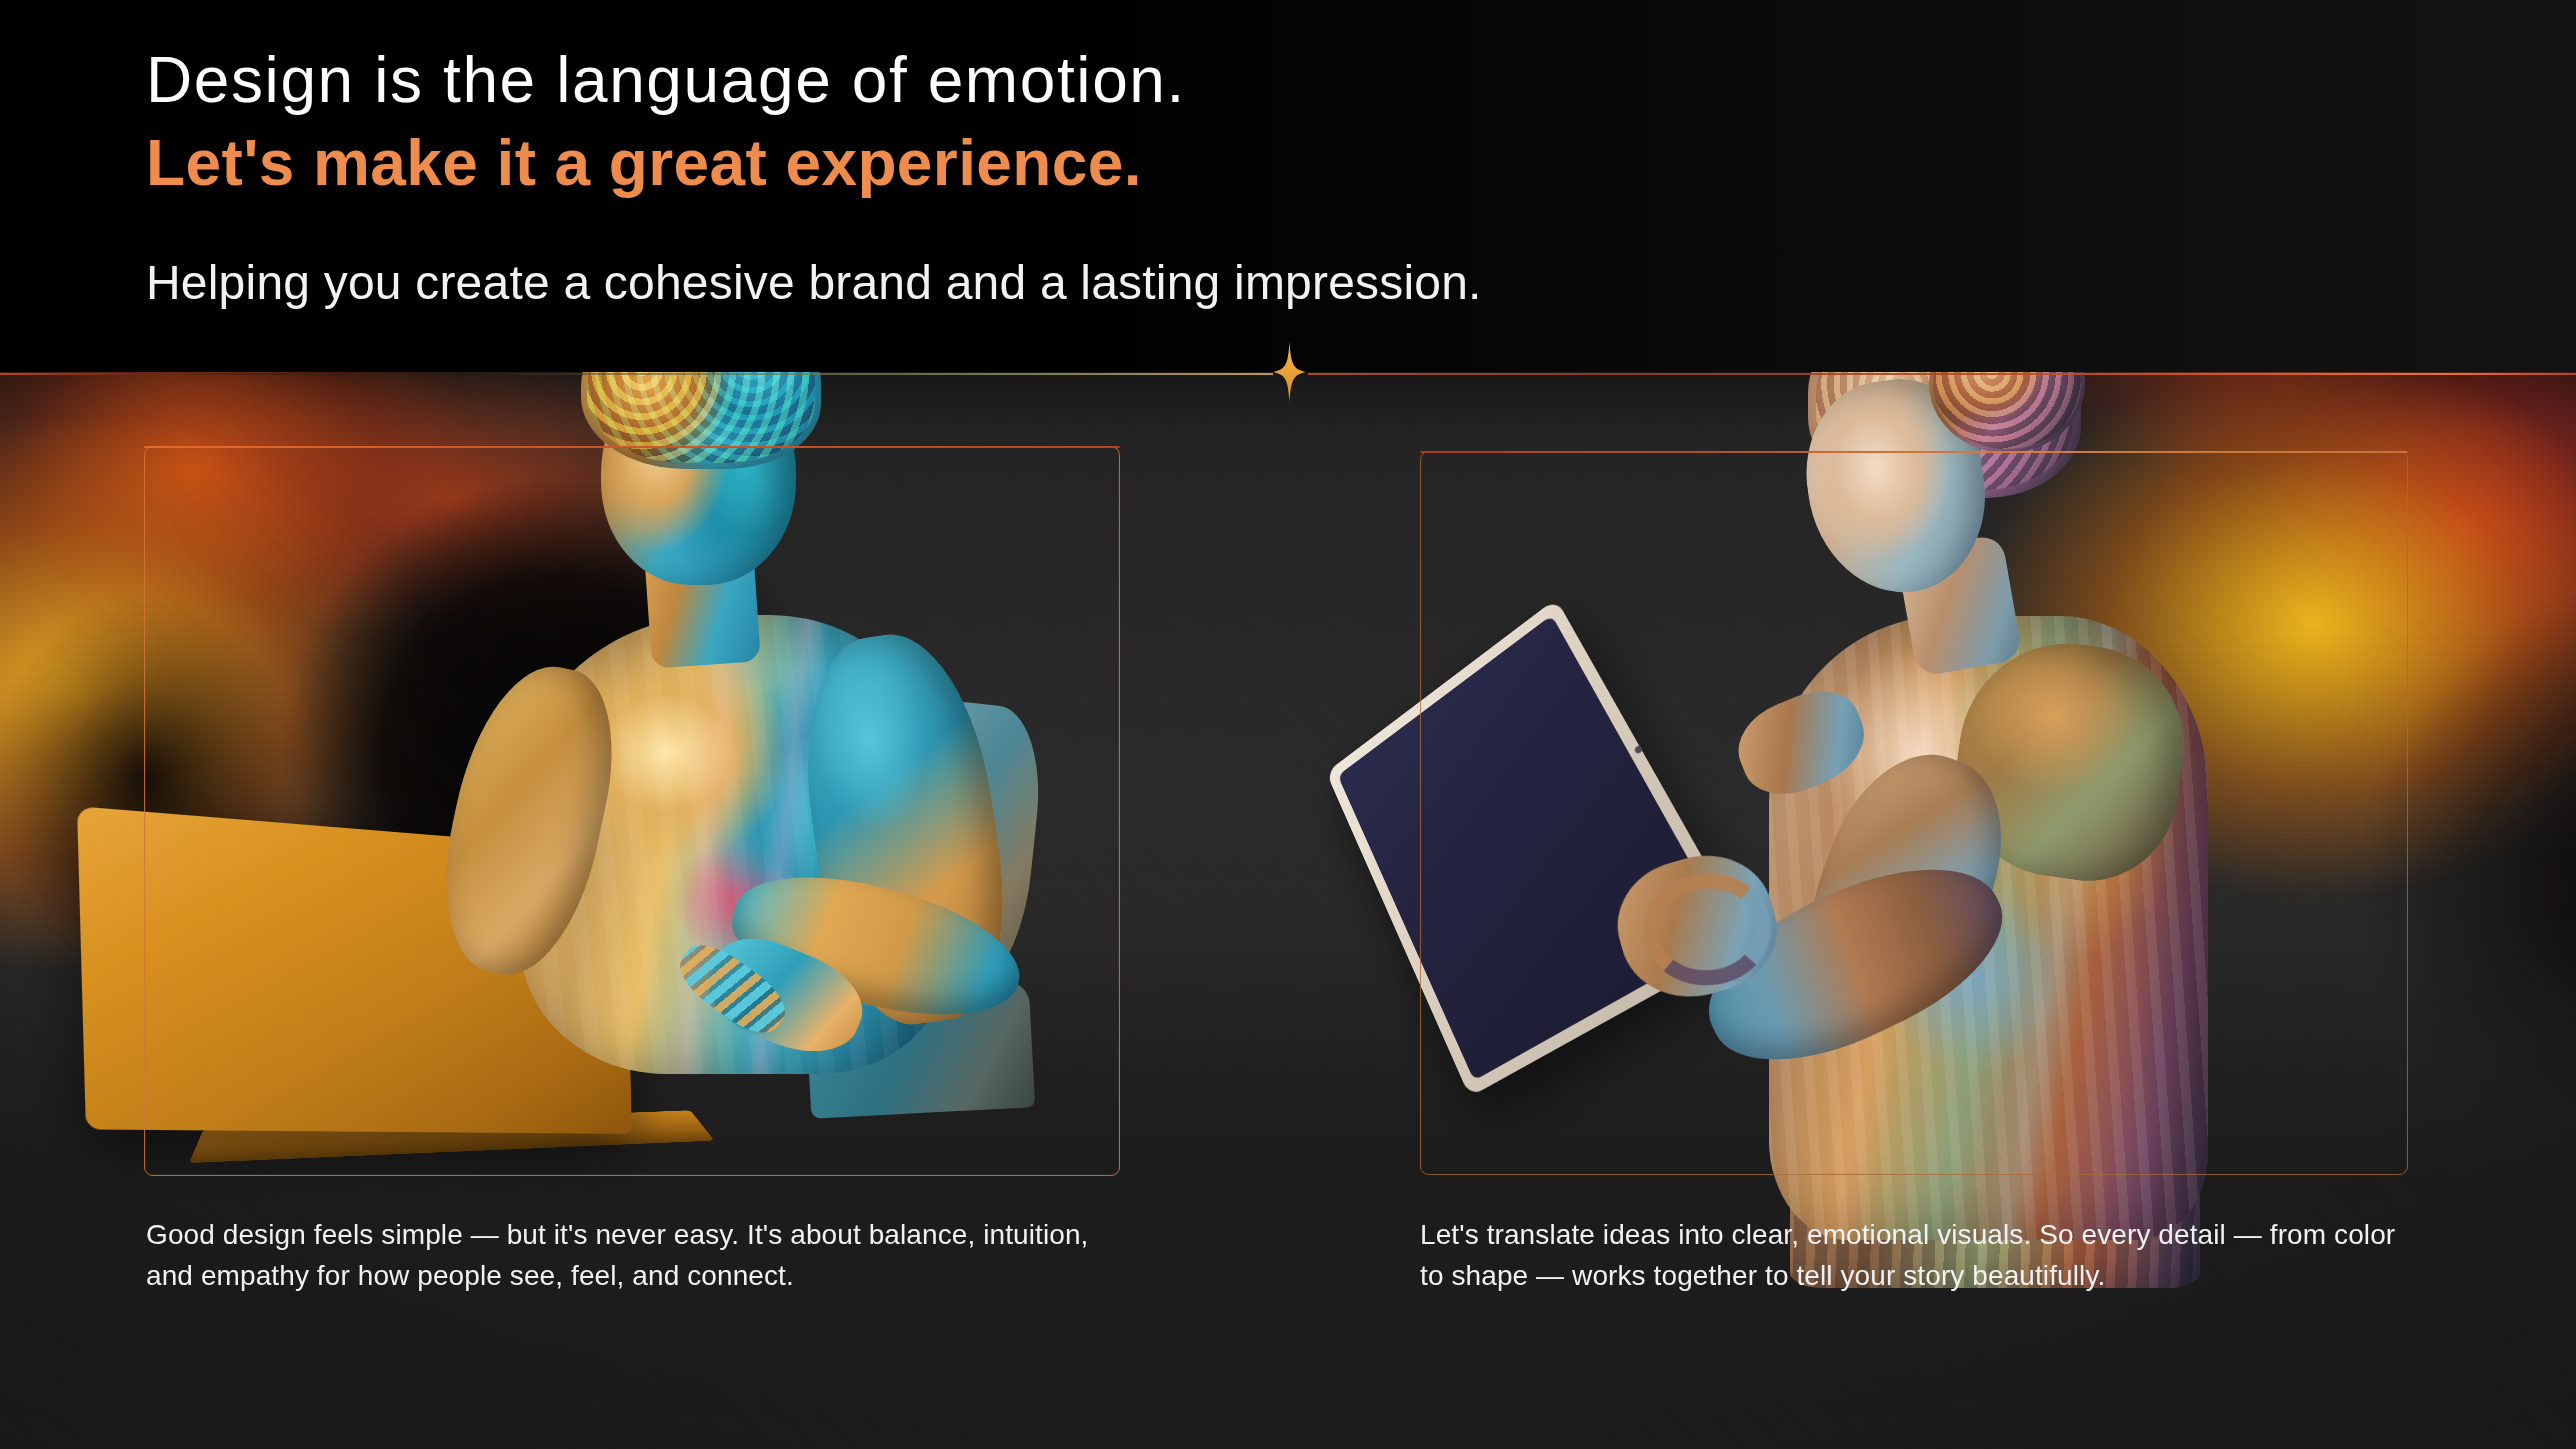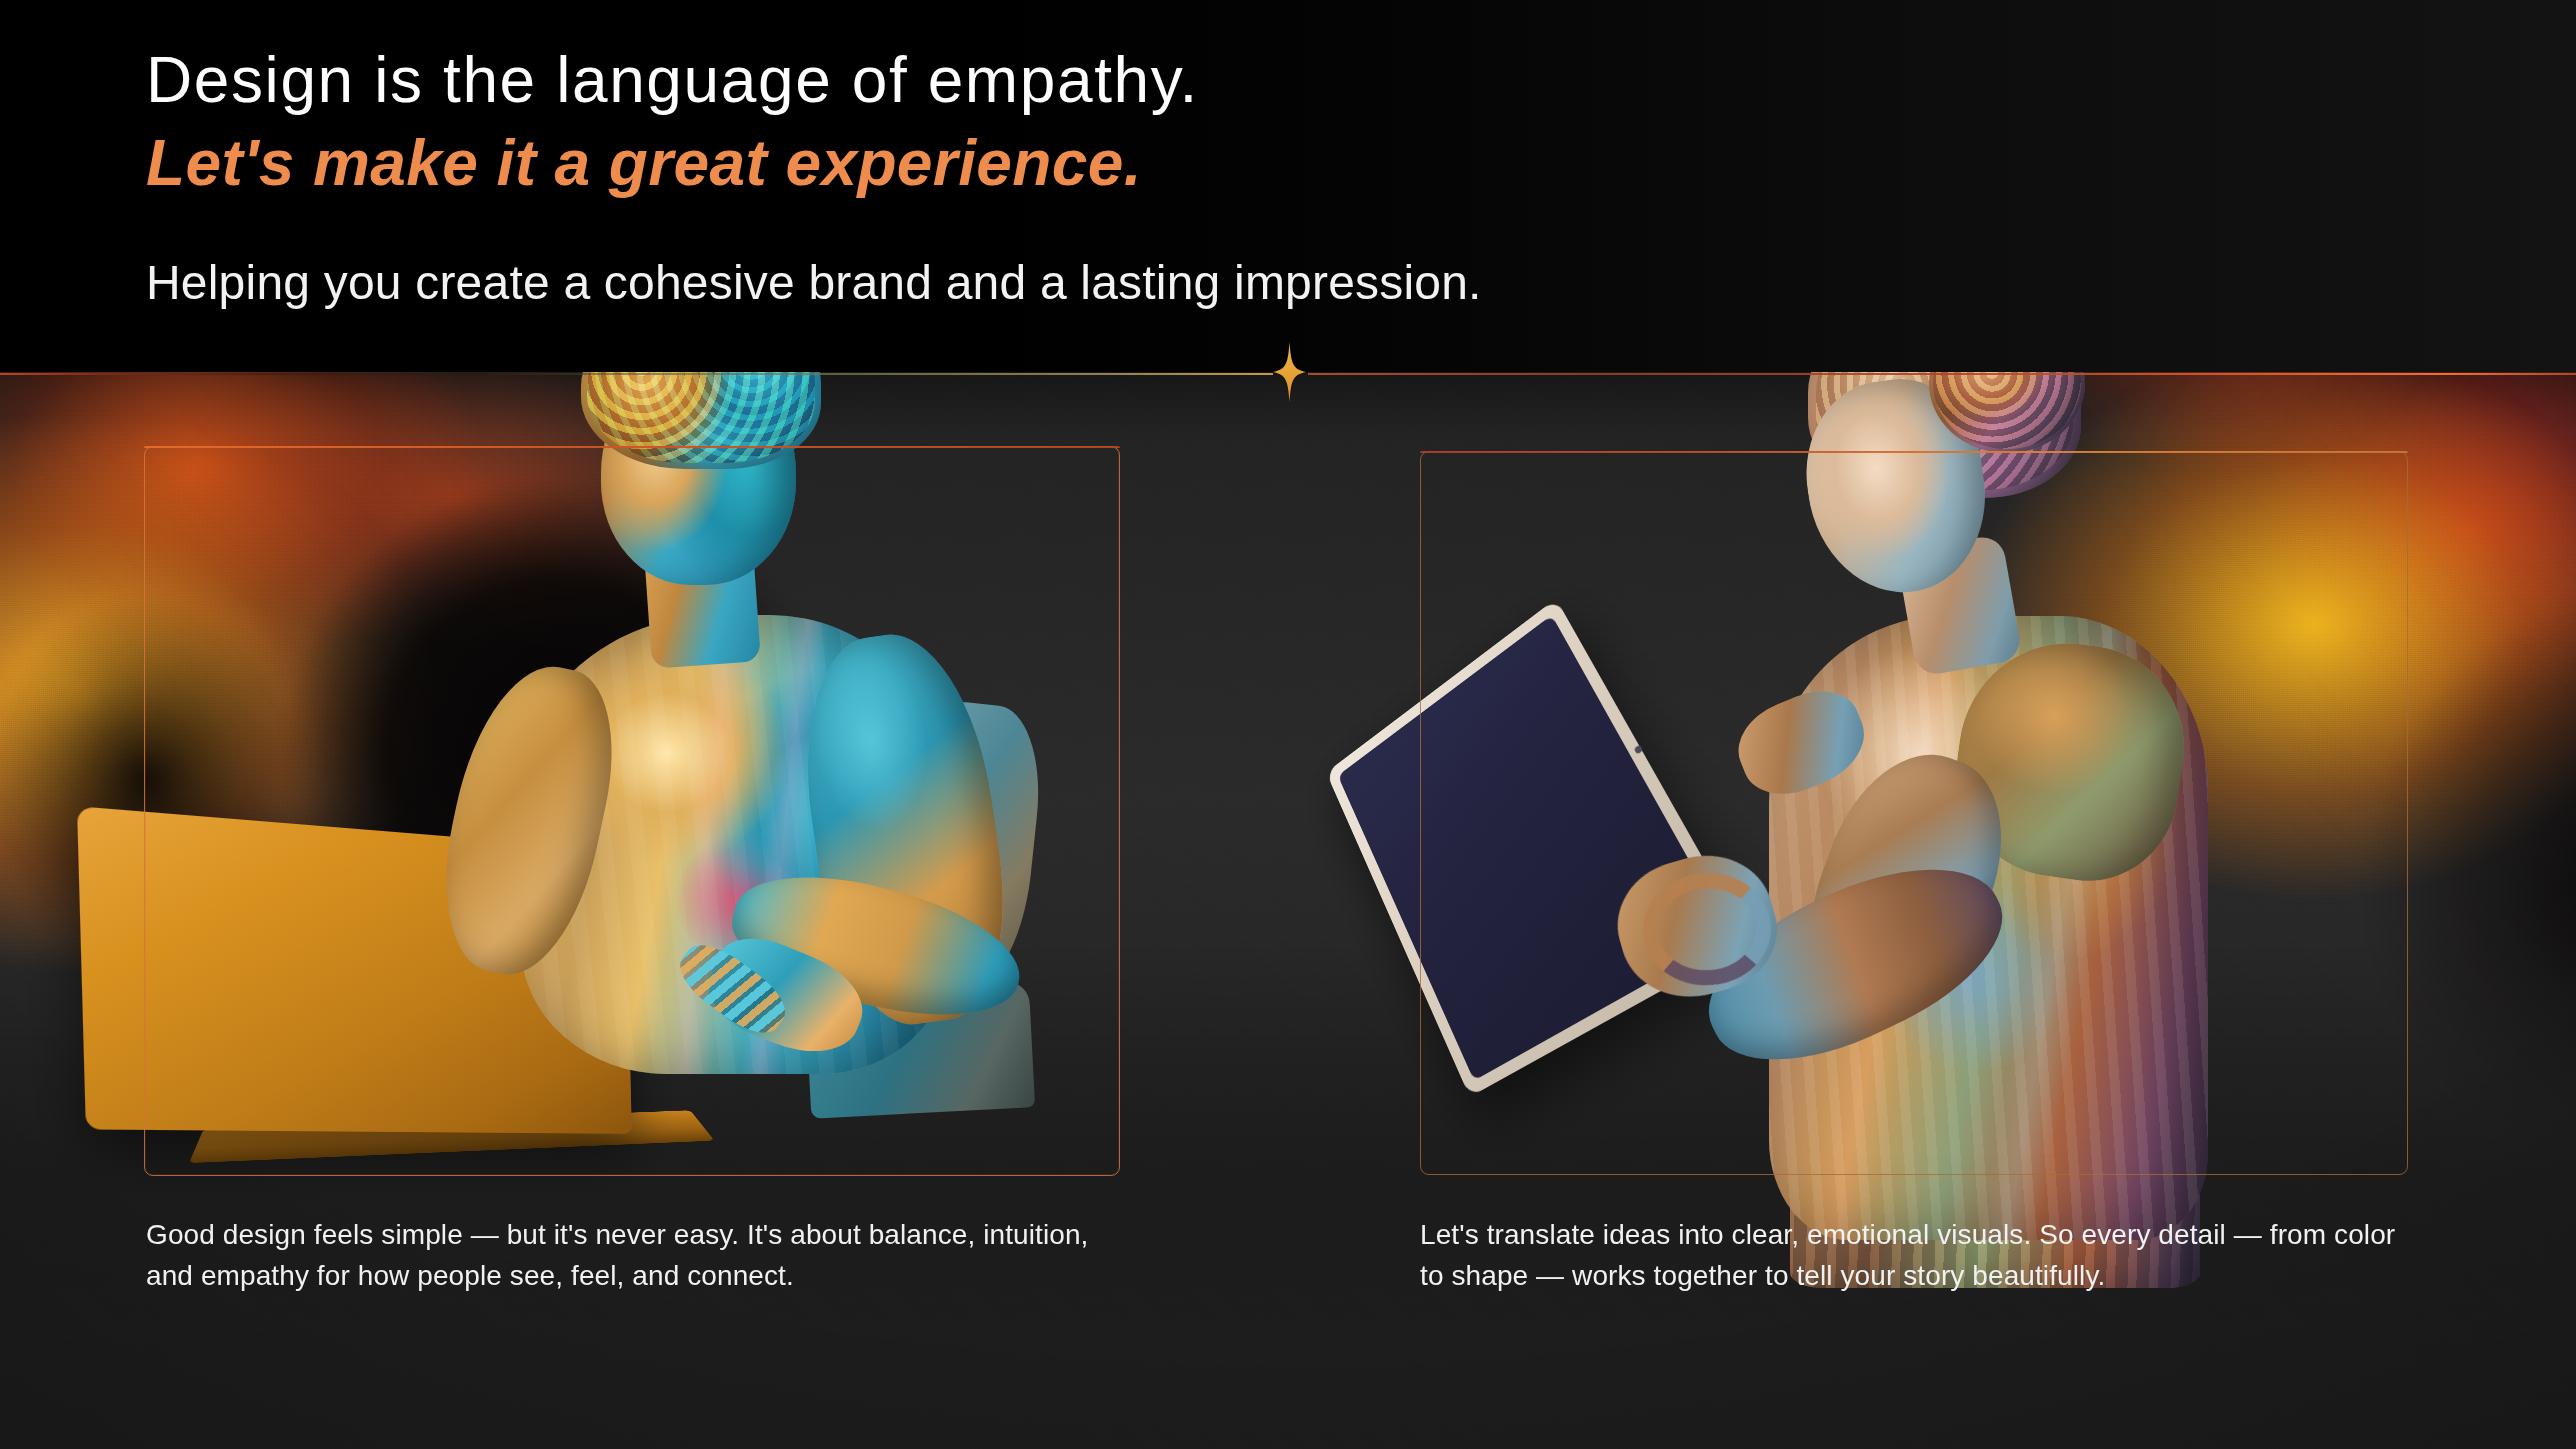--- a/index.html
+++ b/index.html
@@ -64,21 +64,21 @@
     background:linear-gradient(90deg,#000 0%,#000 38%,#050505 56%,#0d0c0c 72%,#141313 100%);
     z-index:5;
   }
   .header-inner { position:absolute; left:146px; top:45px; }
   .h-line1 {
     font-size:64px; font-weight:500; color:#fdfdfd;
     letter-spacing:1.6px; line-height:1.12; white-space:nowrap;
   }
   .h-line2 {
     font-size:64px; font-weight:bold; color:#ee8c4e;
-    letter-spacing:0.4px; line-height:1.12; white-space:nowrap; margin-top:11.7px;font-style:italic;
+    letter-spacing:0.4px; line-height:1.12; white-space:nowrap; margin-top:11.7px;
   }
   .h-sub {
     font-size:48px; font-weight:400; color:#f2f2f2;
     letter-spacing:0.2px; margin-top:55px; white-space:nowrap;
   }
 
   
   .divider { position:absolute; left:0; top:361px; width:2576px; height:25px; z-index:6; }
   .divider .rule-left {
     position:absolute; left:0; top:11.7px; height:2px; width:1273px;
@@ -448,21 +448,21 @@
         <div class="cam"></div>
       </div>
     </div>
   </div>
 
   <div class="card card-left"></div>
   <div class="card card-right"></div>
 
   <div class="header">
     <div class="header-inner">
-      <div class="h-line1">Design is the language of empathy.</div>
+      <div class="h-line1">Design is the language of emotion.</div>
       <div class="h-line2">Let's make it a great experience.</div>
       <div class="h-sub">Helping you create a cohesive brand and a lasting impression.</div>
     </div>
   </div>
 
   <div class="divider">
     <div class="rule-left"></div>
     <div class="rule-right"></div>
     <svg class="star" viewBox="0 0 34 62">
       <defs>

